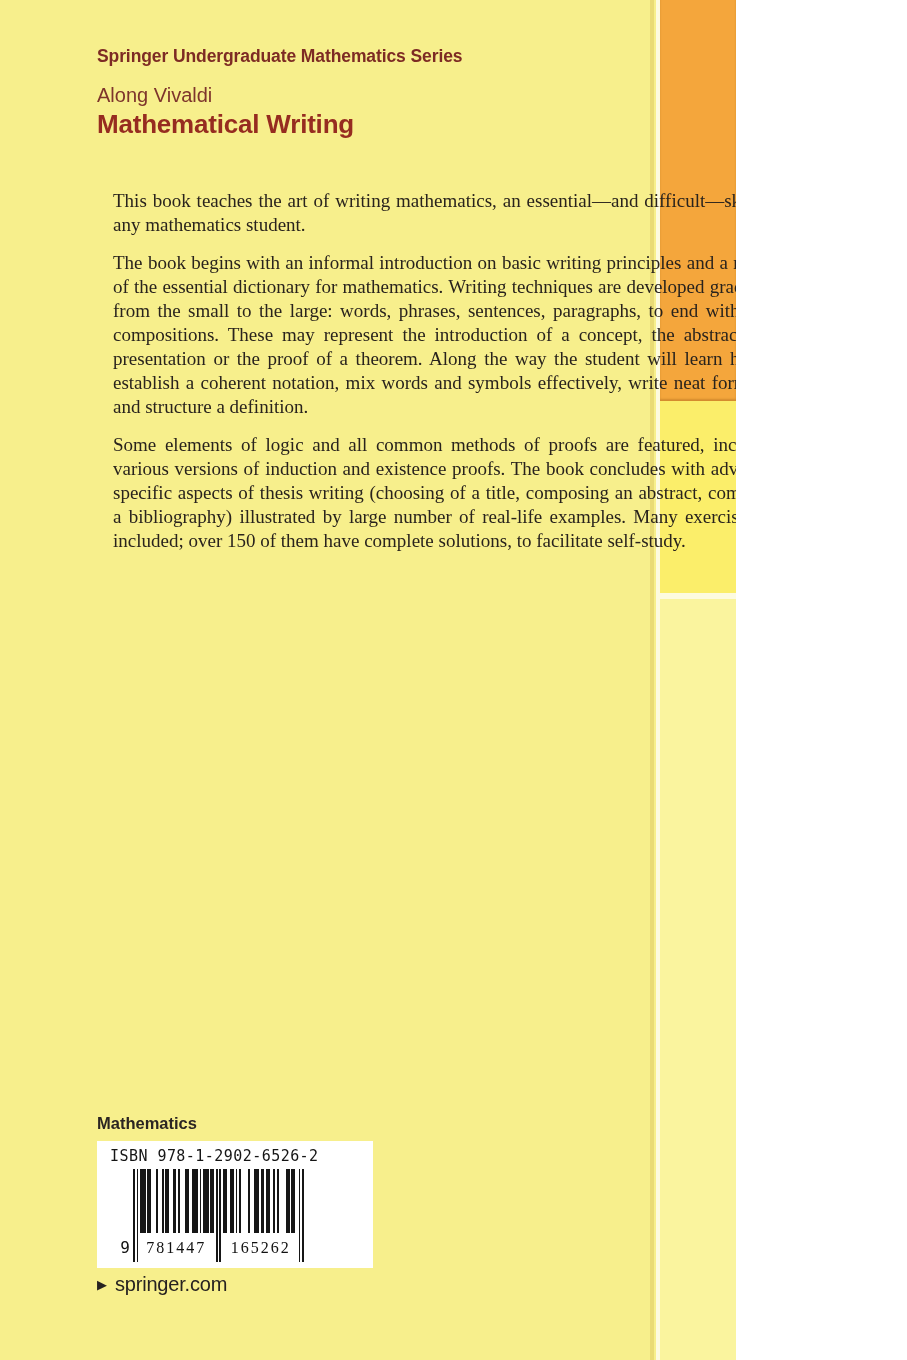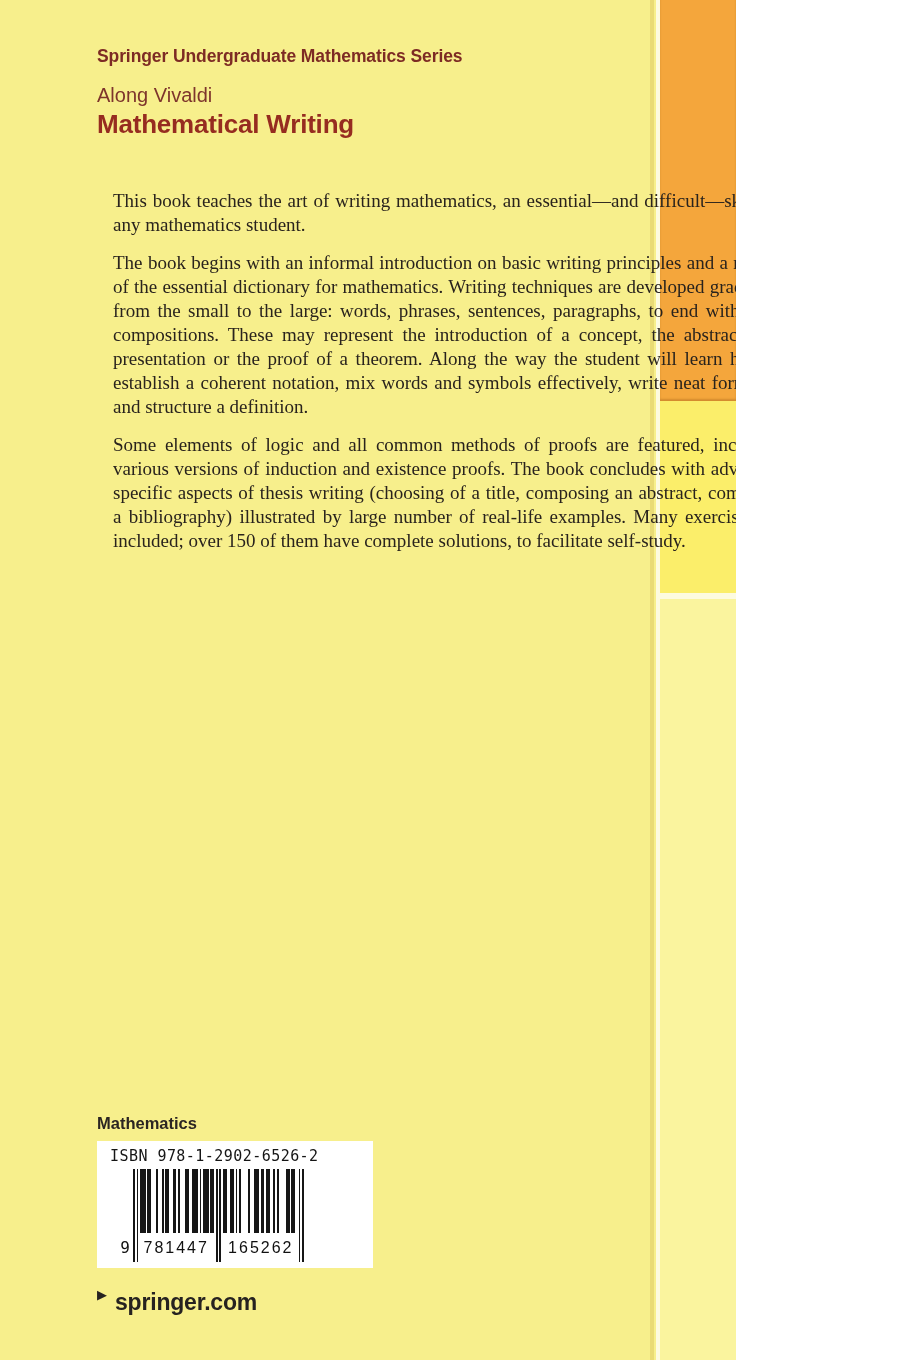--- a/index.html
+++ b/index.html
@@ -73,39 +73,39 @@
     font-size:15px;letter-spacing:0.45px;color:#151515;white-space:nowrap;
   }
   .barcode{
     position:absolute;left:36px;top:28px;width:171px;height:93px;
   }
   .barcode .bar{position:absolute;top:0;bottom:0;background:#161616;}
   .ean-num{
     position:absolute;top:69%;height:31%;
     background:#ffffff;
     display:flex;align-items:center;justify-content:center;
-    font-family:Liberation Sans, sans-serif;
+    font-family:Liberation Serif, serif;
     font-size:16px;letter-spacing:2px;color:#111;
     white-space:nowrap;
   }
   .ean-left{left:calc(3 / 95 * 100%);width:calc(42 / 95 * 100%);}
   .ean-right{left:calc(50 / 95 * 100%);width:calc(42 / 95 * 100%);text-align:right;}
   .ean-lead{
     position:absolute;top:69%;height:31%;right:calc(100% + 3px);
     display:flex;align-items:center;
     font-family:"DejaVu Sans Mono",monospace;
     font-size:16px;color:#111;
   }
   .springer-row{
     position:absolute;left:97px;top:1273px;
     display:flex;align-items:center;gap:8px;
     color:#262220;
   }
   .springer-row .tri{font-size:13px;line-height:1;}
-  .springer-row .site{font-size:23px;font-weight:700;letter-spacing:-0.2px;margin-top:16px;}
+  .springer-row .site{font-size:20px;font-weight:400;letter-spacing:-0.2px;}
 </style>
 </head>
 <body>
 
 <div class="page">
 
   <div class="crease"></div>
   <div class="stripe-col">
     <div class="stripe-orange"></div>
     <div class="stripe-yellow"></div>

